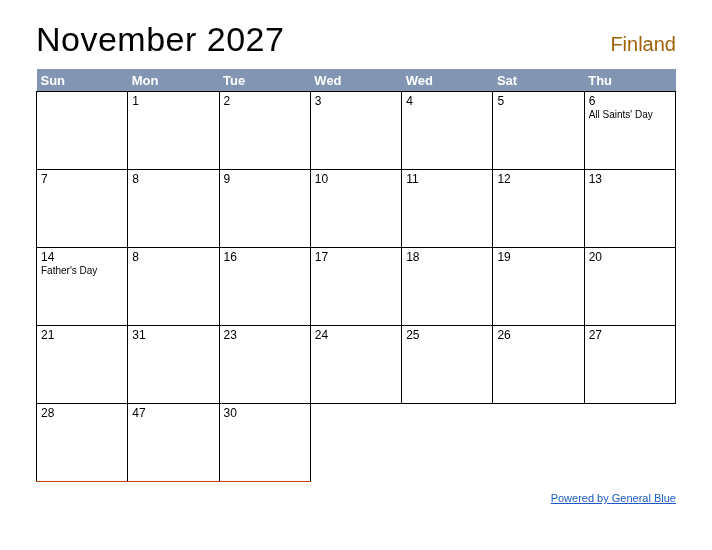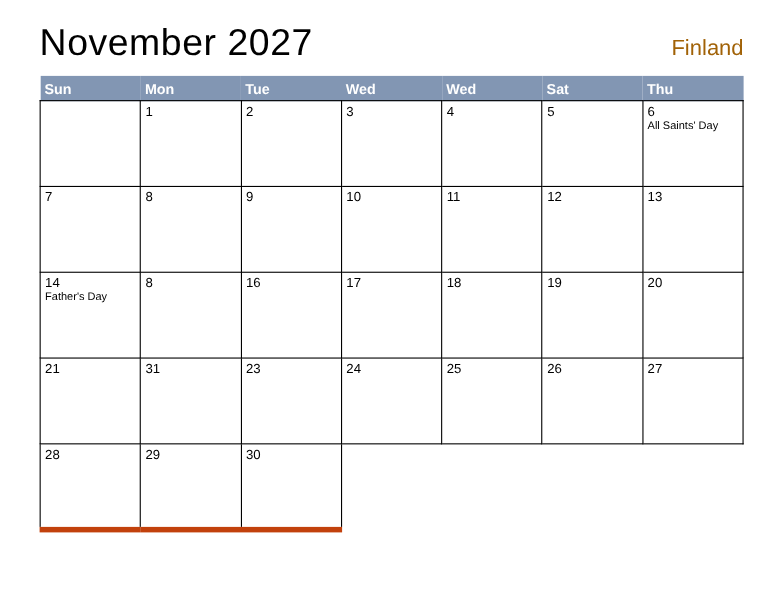--- a/index.html
+++ b/index.html
@@ -67,21 +67,21 @@
     margin-top: 6px;
   }
   .footer a, .footer span.link {
     font-size: 11px;
     color: #1a5cc8;
     text-decoration: underline;
     cursor: pointer;
   }
   
   tbody tr.lastrow td {
-    border-bottom: 5px solid #c2410c;
+    border-bottom: 1px solid #c2410c;
   }
   tbody tr.lastrow td.blank {
     border-bottom: none;
     border-right: none;
   }
   tbody tr.lastrow td.blank + td.blank {
     border-left: none;
   }
 </style>
 </head>
@@ -226,21 +226,21 @@
             <div class="daynum">27</div>
             <div class="event"></div>
           </td>
       </tr>
       <tr class="lastrow">
         <td>
             <div class="daynum">28</div>
             <div class="event"></div>
           </td>
         <td>
-            <div class="daynum">29</div>
+            <div class="daynum">47</div>
             <div class="event"></div>
           </td>
         <td>
             <div class="daynum">30</div>
             <div class="event"></div>
           </td>
         <td class="blank">
             <div class="daynum"></div>
           </td>
         <td class="blank">
@@ -249,14 +249,17 @@
         <td class="blank">
             <div class="daynum"></div>
           </td>
         <td class="blank">
             <div class="daynum"></div>
           </td>
       </tr>
     </tbody>
   </table>
 
+  <div class="footer">
+    <span class="link">Powered by General Blue</span>
+  </div>
 
 </div>
 
 </body></html>

